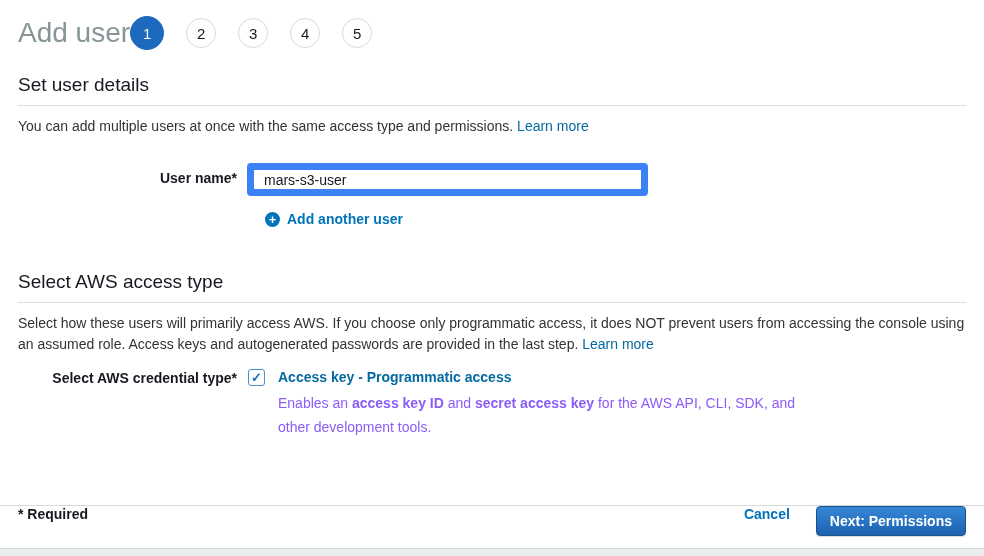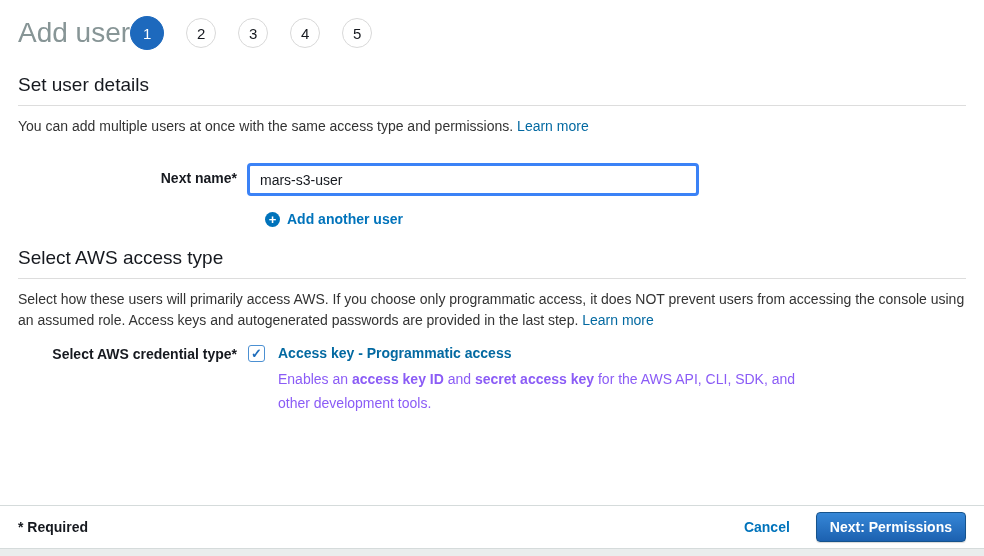--- a/index.html
+++ b/index.html
@@ -19,39 +19,39 @@
   .section-heading { font-size:19px; font-weight:400; color:#16191f; margin:16px 18px 0 18px;
                      padding-bottom:9px; border-bottom:1px solid #ddd; }
   .para { margin:10px 18px 0 18px; line-height:21px; color:#333; max-width:952px; }
   a.link { color:#0369a1; text-decoration:none; cursor:pointer; }
   a.link-bold { color:#0073bb; font-weight:bold; text-decoration:none; cursor:pointer; }
   .b { font-weight:bold; }
 
   
   .form-row { display:flex; align-items:flex-start; margin-top:26px; }
   .form-label { width:247px; text-align:right; padding-right:10px; font-weight:bold; color:#16191f; padding-top:7px; }
-  .text-input { width:452px; height:33px; border:3px solid #3b82f6; border-radius:4px; padding:0 10px;
+  .text-input { width:401px; height:33px; border:7px solid #3b82f6; border-radius:4px; padding:0 10px;
                 font-size:14px; color:#16191f; font-family:"Liberation Sans", sans-serif; }
   .add-another-row { margin:15px 0 0 265px; display:flex; align-items:center; gap:7px; }
   .plus-icon { width:15px; height:15px; border-radius:50%; background:#0073bb; color:#fff; display:inline-flex;
                align-items:center; justify-content:center; font-size:13px; font-weight:bold; line-height:1; }
 
   .cred-row { display:flex; align-items:flex-start; margin-top:14px; }
   .cred-label { width:247px; text-align:right; padding-right:10px; font-weight:bold; color:#16191f; padding-top:1px; }
   .options { display:flex; flex-direction:column; gap:17px; }
   .option { display:flex; align-items:flex-start; }
   .checkbox { width:17px; height:17px; border:1px solid #aab7b8; border-radius:3px; background:#fff; margin:0 13px 0 1px;
               display:flex; align-items:center; justify-content:center; cursor:pointer; flex:none; }
   .checkbox.checked { border-color:#4c90d2; }
   .checkbox.checked .check-glyph { color:#1f6dbb; font-weight:bold; font-size:13px; line-height:1; }
   .option-title { font-weight:bold; color:#0369a1; }
   .option-desc { margin-top:6px; line-height:24px; color:#8b5cf6; max-width:525px; }
 
   
-  .footer { margin-top:auto; border-top:1px solid #d5dbdb; display:flex; align-items:center;
+  .footer { margin-top:auto; border-top:1px solid #d5dbdb; display:flex; align-items:flex-start;
             padding:0 18px; height:43px; }
   .required-note { font-weight:bold; color:#16191f; }
   .footer-spacer { flex:1; }
   .cancel-link { margin-right:26px; font-size:14px; }
   .primary-btn { background:linear-gradient(180deg,#3687d7 0%, #1c61b0 100%); border:1px solid #16538c;
                  border-radius:4px; color:#fff; font-weight:bold; font-size:14px; padding:6px 13px;
                  font-family:"Liberation Sans", sans-serif; cursor:pointer; box-shadow:0 1px 1px rgba(0,0,0,.15); }
   .bottom-strip { height:8px; background:#eaeded; border-top:1px solid #d5dbdb; }
 </style>
 </head>
@@ -70,30 +70,30 @@
     </div>
   </div>
 
   <h2 class="section-heading">Set user details</h2>
   <p class="para">
     <span>You can add multiple users at once with the same access type and permissions.</span>
     <a class="link">Learn more</a>
   </p>
 
   <div class="form-row">
-    <label class="form-label">Next name*</label>
+    <label class="form-label">User name*</label>
     <input class="text-input" type="text" value="mars-s3-user" style="">
   </div>
 
   <div class="add-another-row">
     <span class="plus-icon">+</span>
     <a class="link-bold">Add another user</a>
   </div>
 
-  <h2 class="section-heading" style="margin-top:20px;">Select AWS access type</h2>
+  <h2 class="section-heading" style="margin-top:44px;">Select AWS access type</h2>
   <p class="para">
     <span>Select how these users will primarily access AWS. If you choose only programmatic access, it does NOT prevent users from accessing the console using an assumed role. Access keys and autogenerated passwords are provided in the last step.</span>
     <a class="link">Learn more</a>
   </p>
 
   <div class="cred-row">
     <label class="cred-label">Select AWS credential type*</label>
     <div class="options">
 
       <div class="option">

